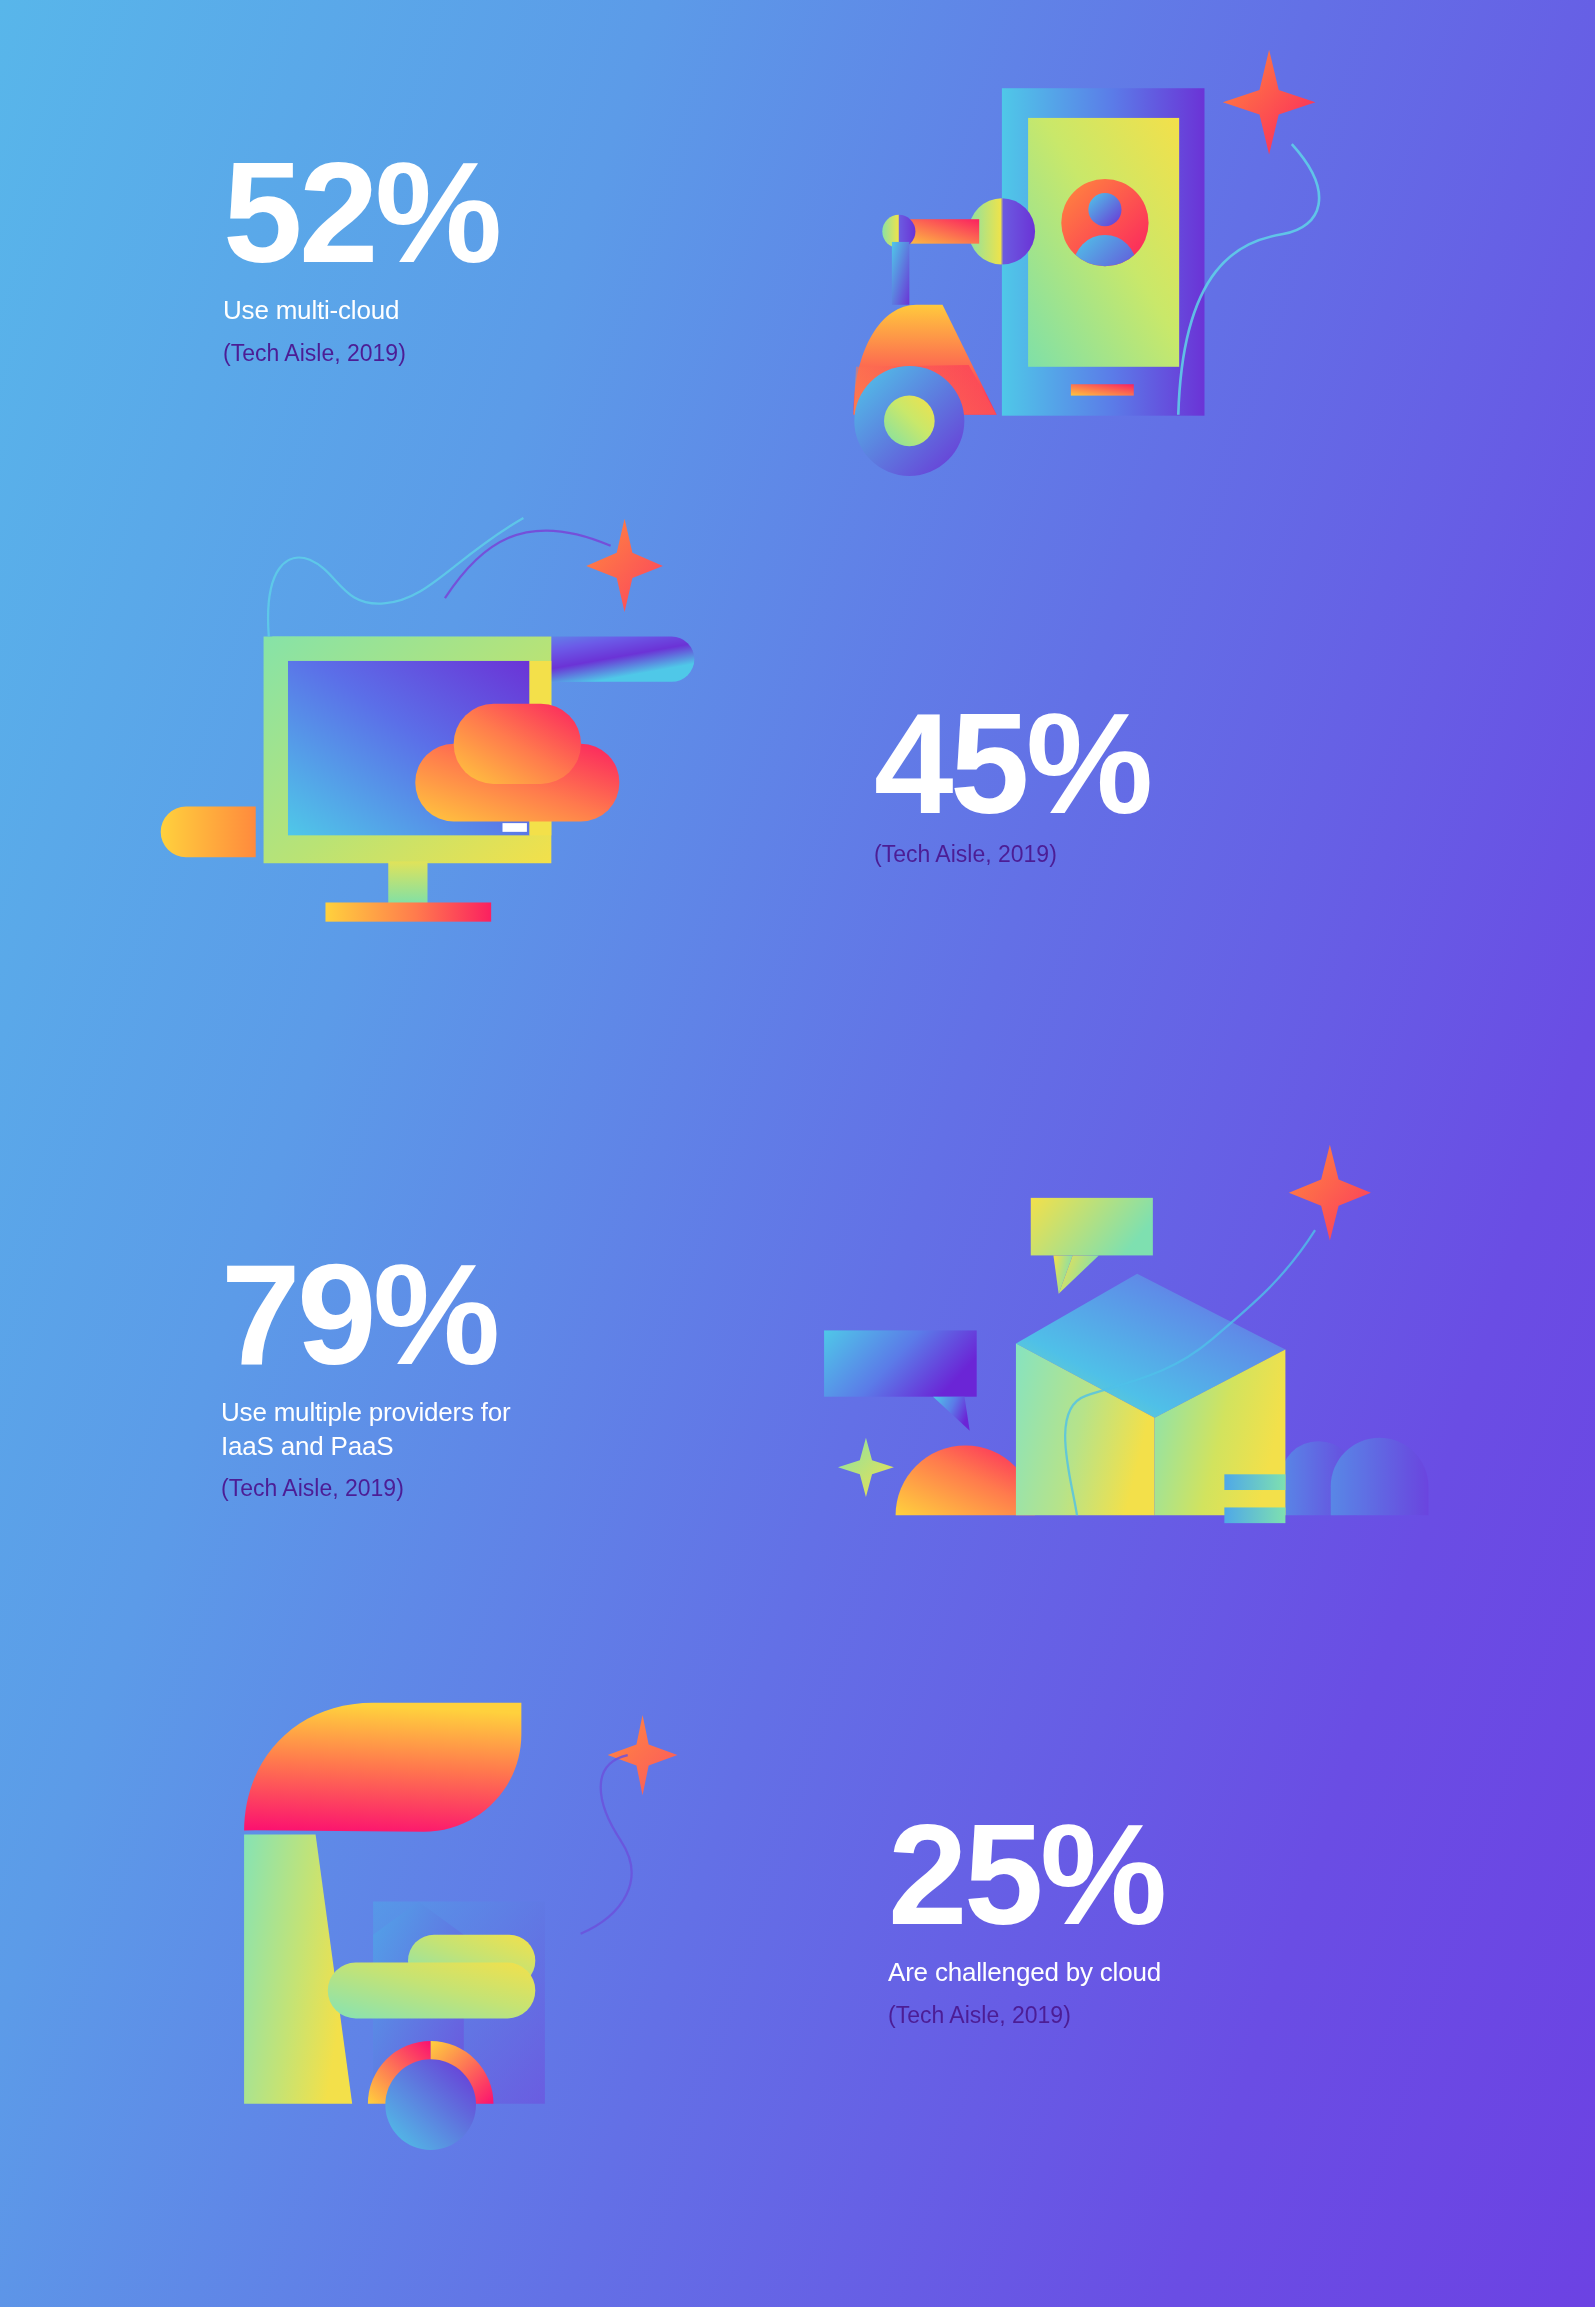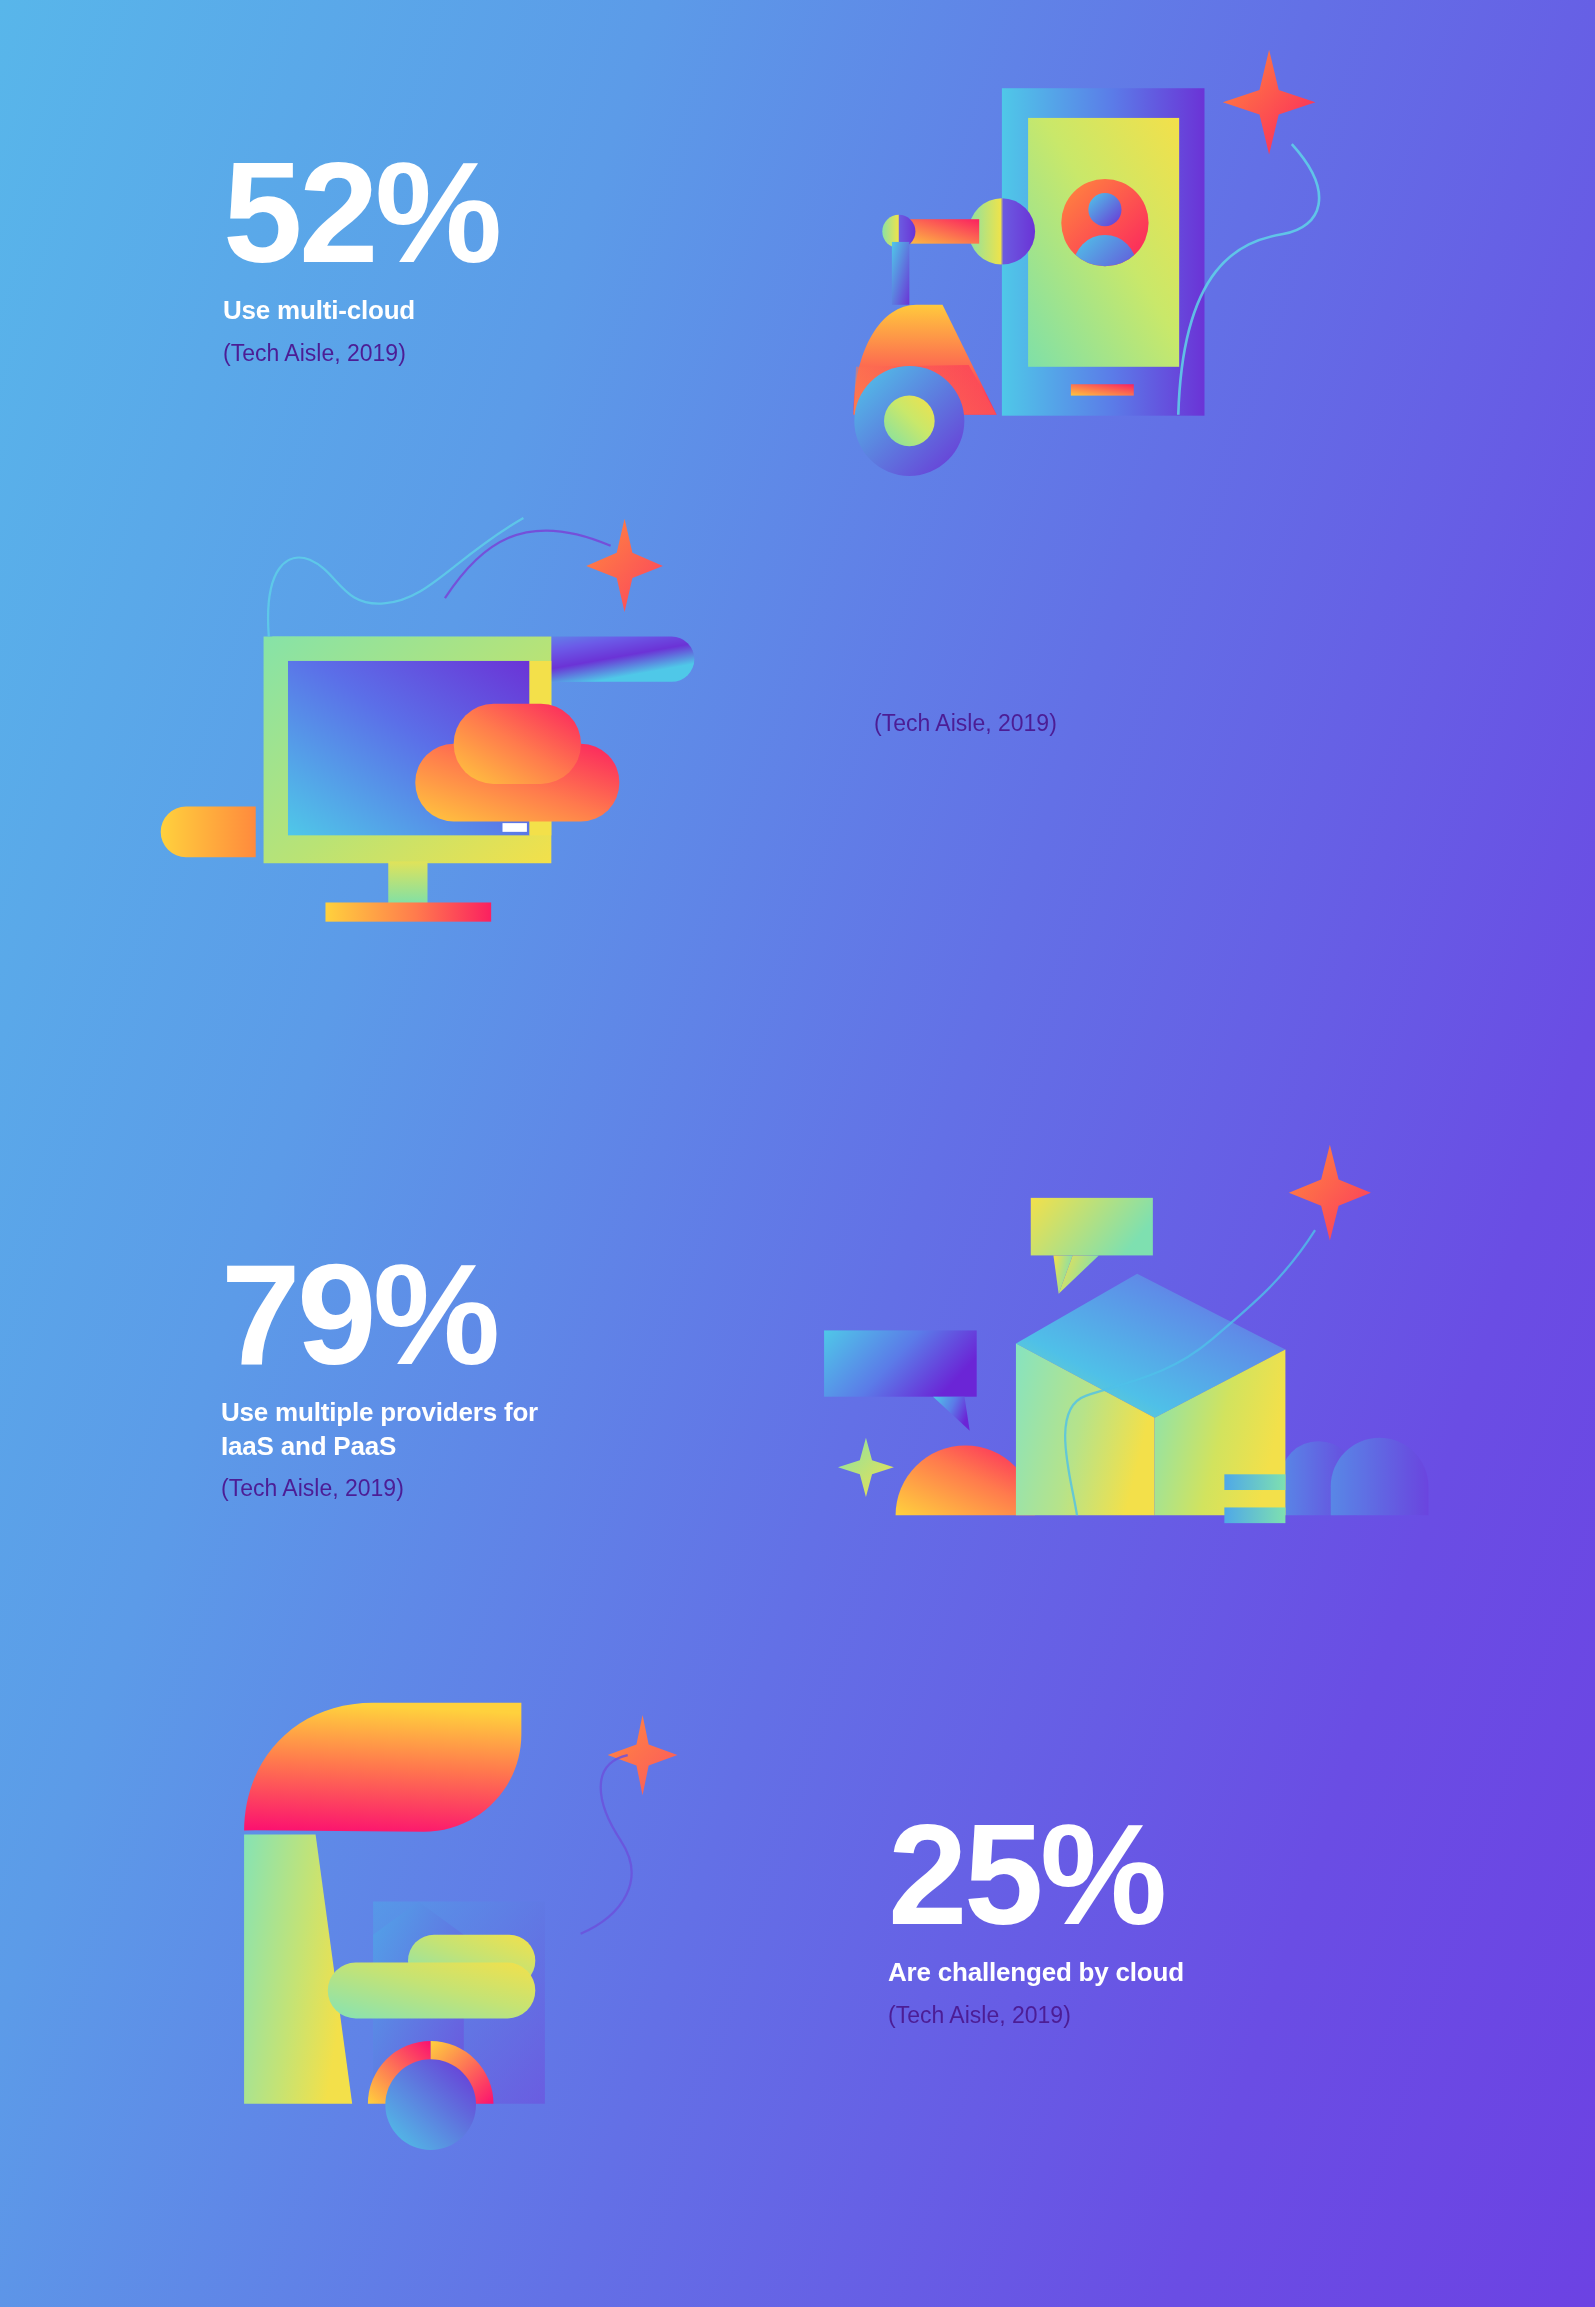--- a/index.html
+++ b/index.html
@@ -17,21 +17,21 @@
   .stat .num {
     font-size: 143px;
     font-weight: 800;
     color: #ffffff;
     line-height: 0.92;
     letter-spacing: -3.5px;
     font-stretch: condensed;
   }
   .stat .lbl {
     font-size: 26px;
-    font-weight: 700;
+    font-weight: 400;
     color: #ffffff;
     line-height: 1.3;
     margin-top: 15.7px;
     letter-spacing: -0.2px;
   }
   .stat .src {
     font-size: 23px;
     font-weight: 400;
     color: #4c1d95;
     line-height: 1.3;
@@ -347,20 +347,21 @@
     </svg>
   </div>
 
   <div class="stat" id="stat-1">
     <div class="num">52%</div>
     <div class="lbl">Use multi-cloud</div>
     <div class="src">(Tech Aisle, 2019)</div>
   </div>
 
   <div class="stat" id="stat-2">
+    <div class="num">45%</div>
     <div class="src">(Tech Aisle, 2019)</div>
   </div>
 
   <div class="stat" id="stat-3">
     <div class="num">79%</div>
     <div class="lbl">
       <div>Use multiple providers for</div>
       <div>IaaS and PaaS</div>
     </div>
     <div class="src">(Tech Aisle, 2019)</div>

